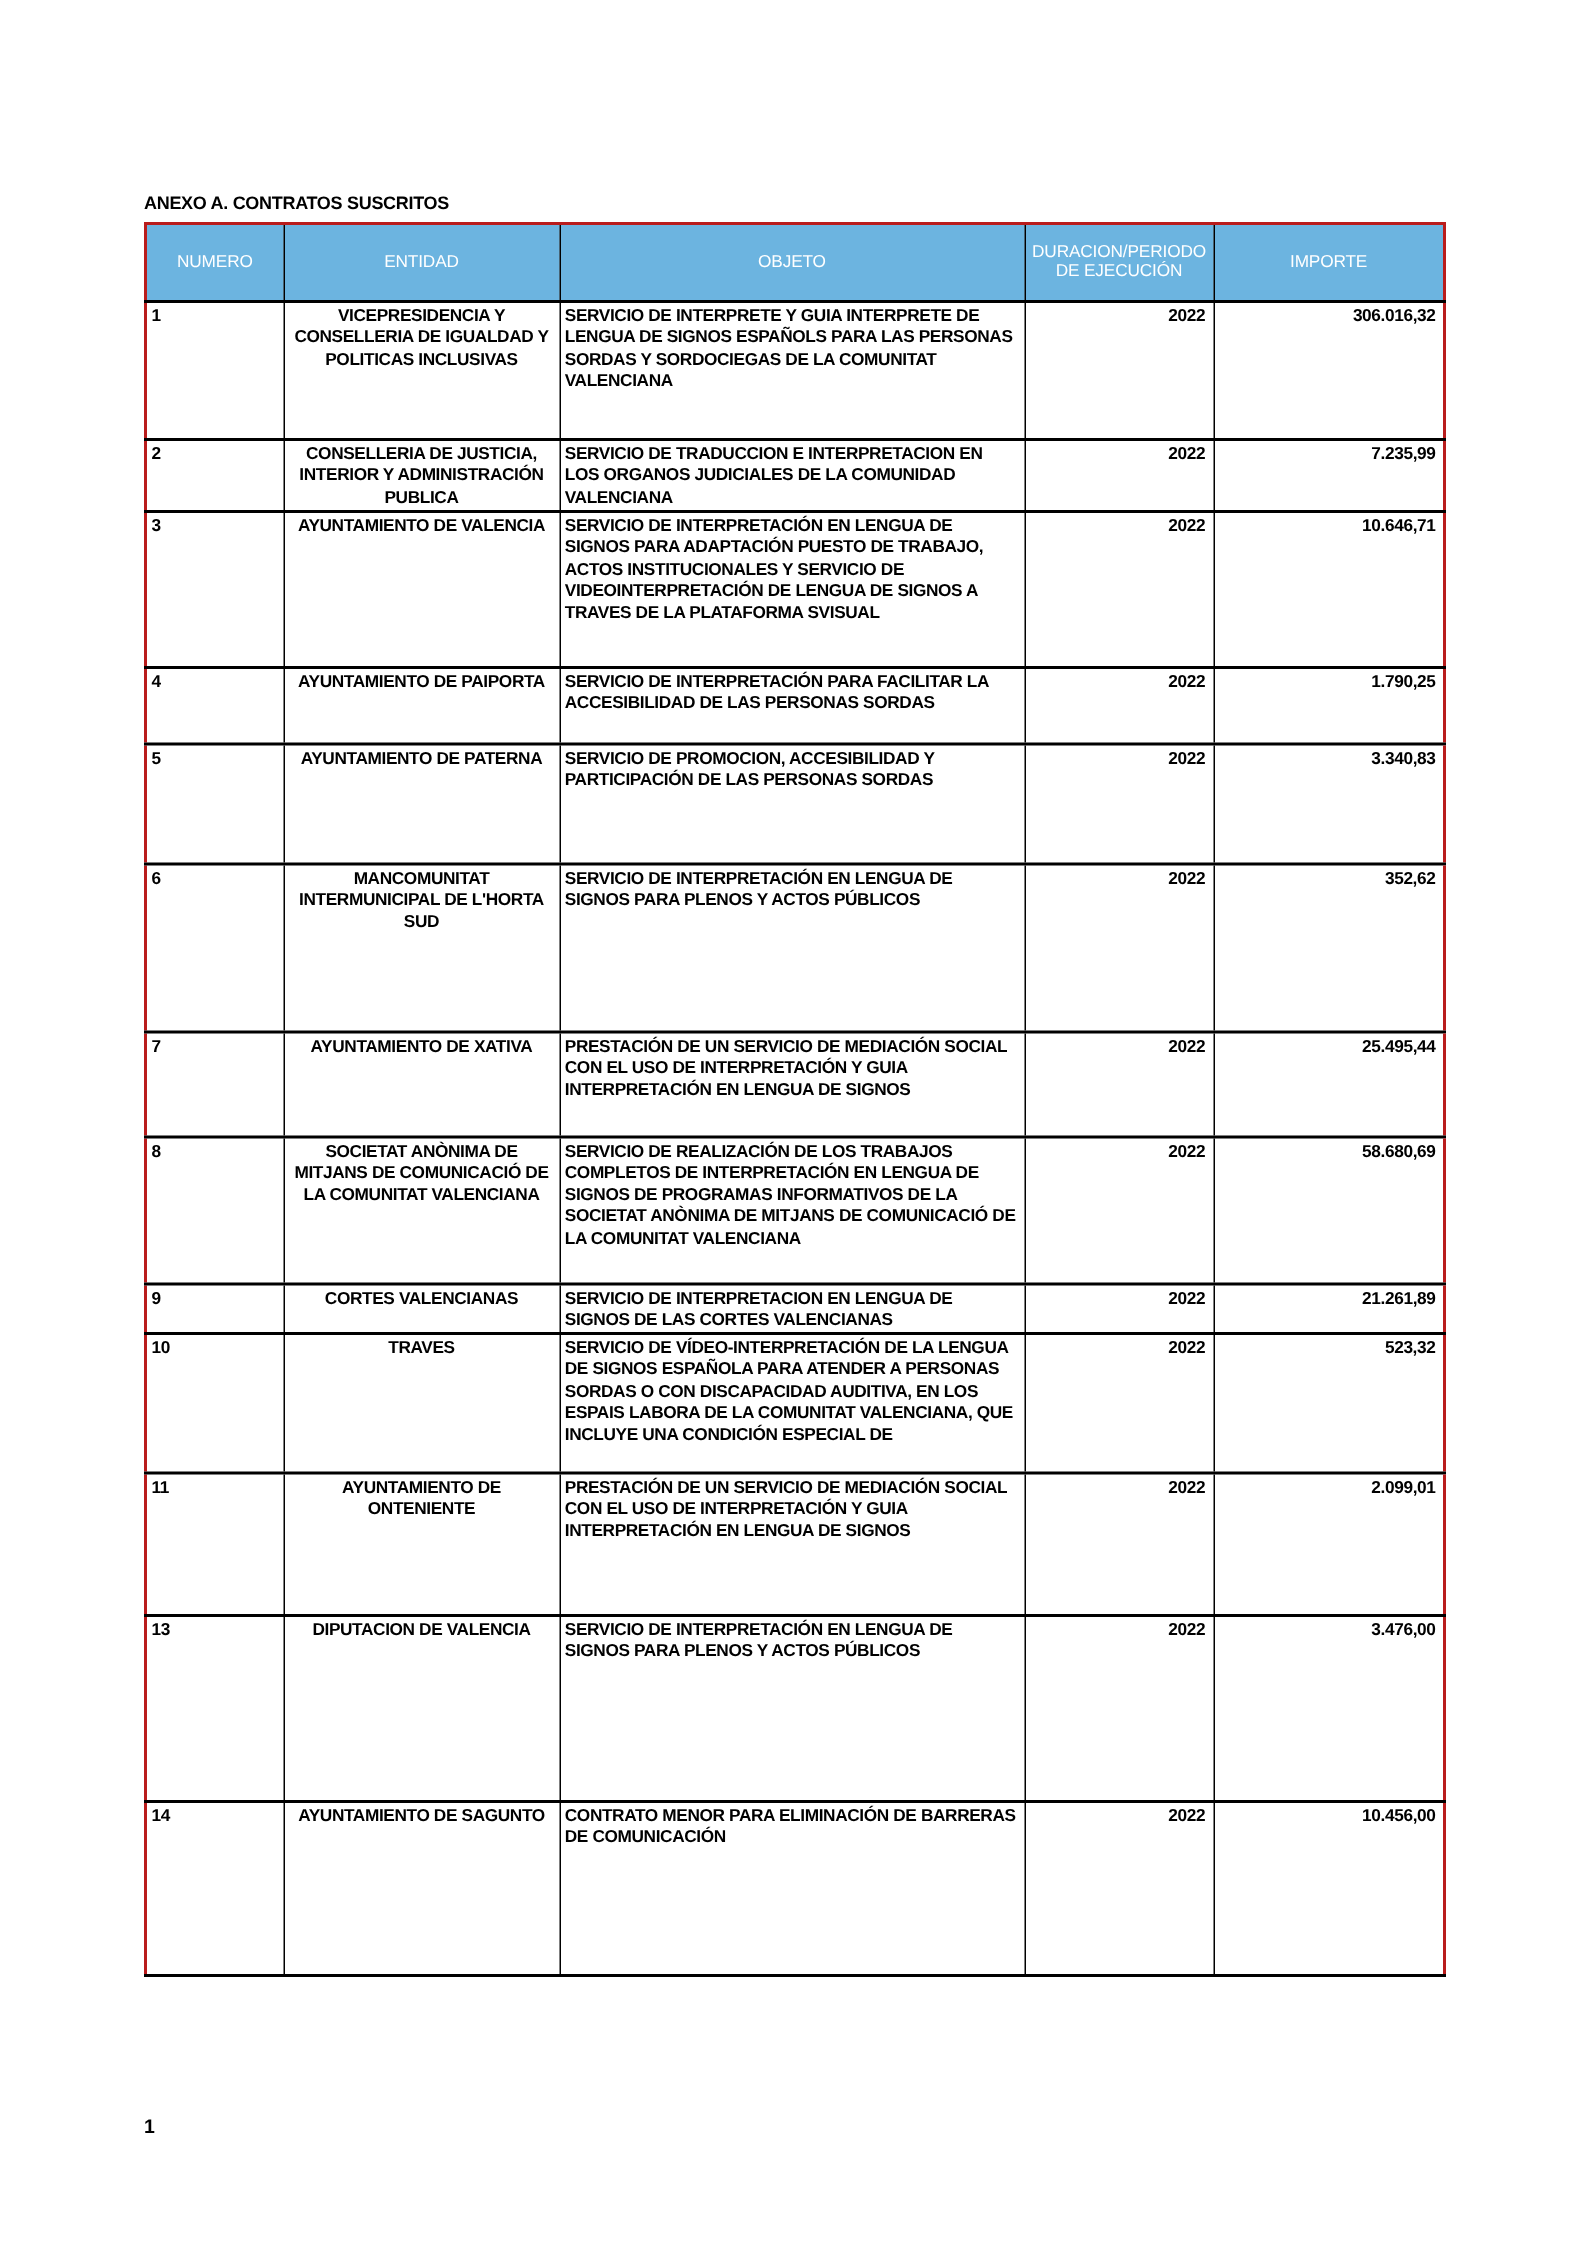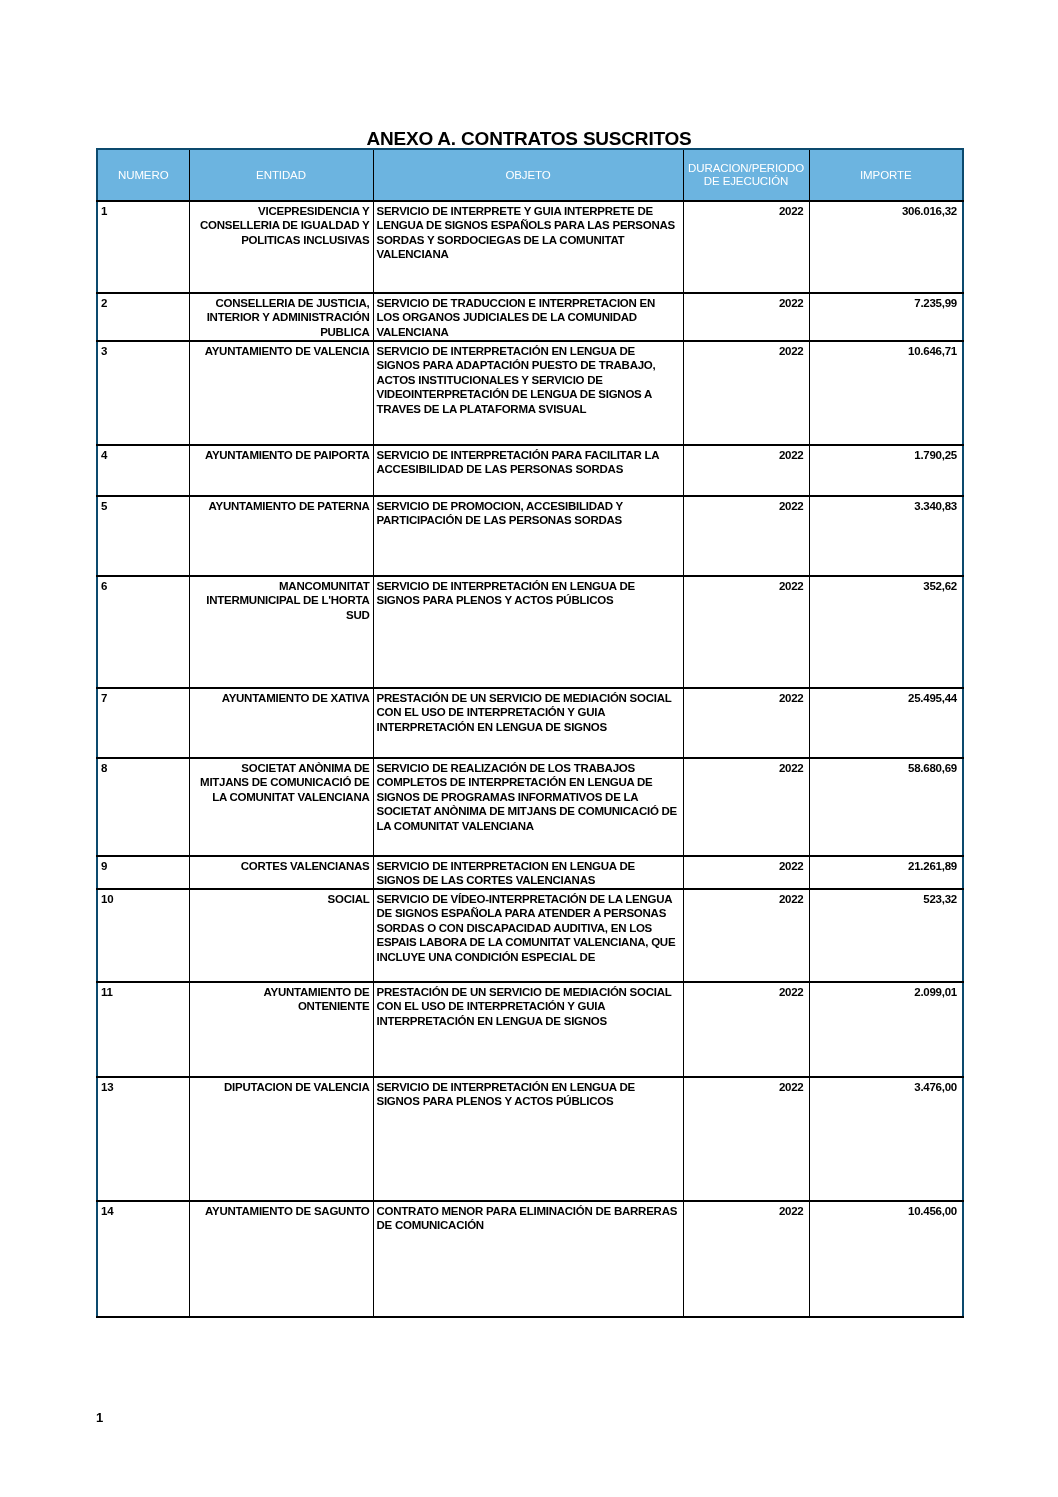--- a/index.html
+++ b/index.html
@@ -24,39 +24,39 @@
     height: 1497px;
     background: #ffffff;
     overflow: hidden;
   }
 
   .doc-title {
     position: absolute;
     left: 96px;
     top: 128px;
     width: 866px;
-    text-align: center;
-    font-size: 19px;
+    text-align: left;
+    font-size: 12px;
     font-weight: bold;
     letter-spacing: -0.2px;
     white-space: nowrap;
   }
 
   .table-wrap {
     position: absolute;
     left: 96px;
     top: 148px;
     width: 866px;
   }
 
   table.contracts {
     border-collapse: collapse;
     table-layout: fixed;
     width: 866px;
-    border: 2px solid #0c4a6e;
+    border: 2px solid #b91c1c;
   }
 
   table.contracts col.c-numero  { width: 92px; }
   table.contracts col.c-entidad { width: 184px; }
   table.contracts col.c-objeto  { width: 310px; }
   table.contracts col.c-duracion{ width: 126px; }
   table.contracts col.c-importe { width: 154px; }
 
   thead th {
     background: #6cb4e0;
@@ -80,21 +80,21 @@
     font-size: 11.5px;
     font-weight: bold;
     line-height: 14.4px;
     vertical-align: top;
     padding: 2px 3px 0 3px;
     letter-spacing: -0.25px;
     overflow: hidden;
     word-wrap: break-word;
   }
   tbody td.entidad {
-    text-align: right;
+    text-align: center;
   }
   tbody td.objeto {
     text-align: left;
     margin-top: 48px;
   }
   tbody td.duracion {
     text-align: right;
     padding-right: 5px;
     white-space: nowrap;
   }
@@ -196,21 +196,21 @@
           </tr>
           <tr style="height: 33px;">
             <td class="numero">9</td>
             <td class="entidad">CORTES VALENCIANAS</td>
             <td class="objeto">SERVICIO DE INTERPRETACION EN LENGUA DE SIGNOS DE LAS CORTES VALENCIANAS</td>
             <td class="duracion">2022</td>
             <td class="importe">21.261,89</td>
           </tr>
           <tr style="height: 93px;">
             <td class="numero">10</td>
-            <td class="entidad">SOCIAL</td>
+            <td class="entidad">TRAVES</td>
             <td class="objeto">SERVICIO DE VÍDEO-INTERPRETACIÓN DE LA LENGUA DE SIGNOS ESPAÑOLA PARA ATENDER A PERSONAS SORDAS O CON DISCAPACIDAD AUDITIVA, EN LOS ESPAIS LABORA DE LA COMUNITAT VALENCIANA, QUE INCLUYE UNA CONDICIÓN ESPECIAL DE</td>
             <td class="duracion">2022</td>
             <td class="importe">523,32</td>
           </tr>
           <tr style="height: 95px;">
             <td class="numero">11</td>
             <td class="entidad">AYUNTAMIENTO DE ONTENIENTE</td>
             <td class="objeto">PRESTACIÓN DE UN SERVICIO DE MEDIACIÓN SOCIAL CON EL USO DE INTERPRETACIÓN Y GUIA INTERPRETACIÓN EN LENGUA DE SIGNOS</td>
             <td class="duracion">2022</td>
             <td class="importe">2.099,01</td>

